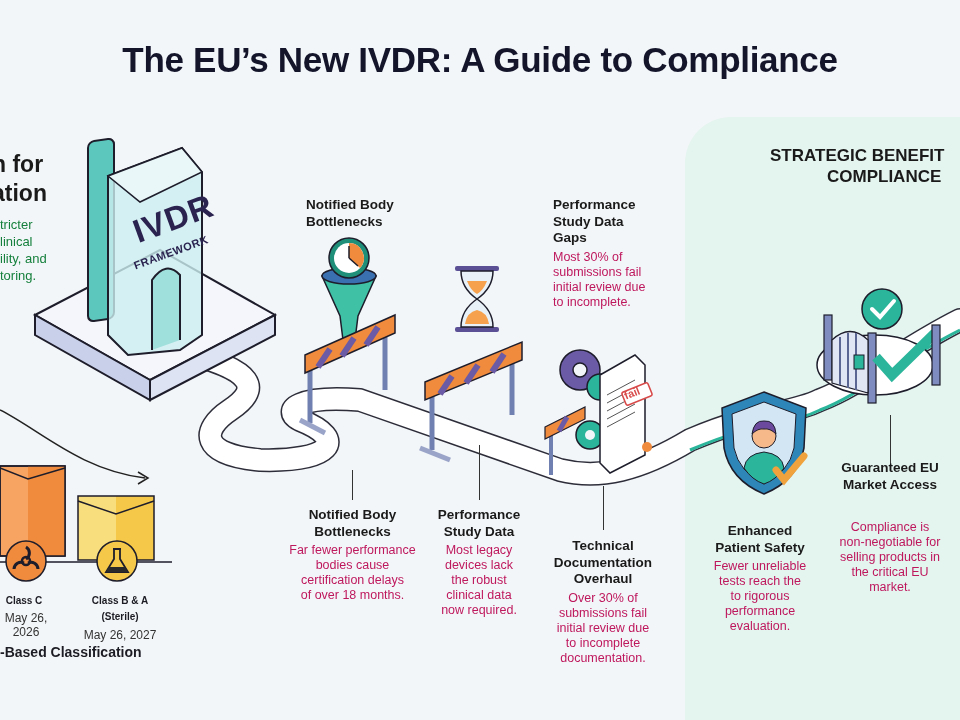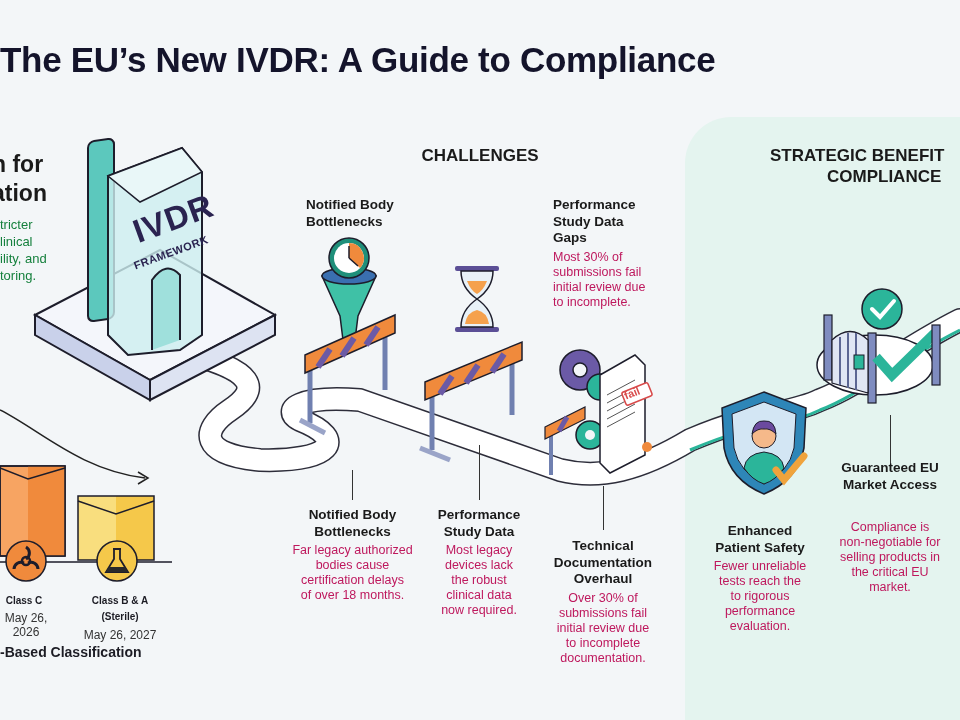--- a/index.html
+++ b/index.html
@@ -6,21 +6,21 @@
   html, body { width: 960px; height: 720px; overflow: hidden; }
   body {
     background: #f3f6f8;
     font-family: "Liberation Sans", sans-serif;
     color: #1c1c24;
     position: relative;
   }
   .abs { position: absolute; }
   .title {
     position: absolute; left: 0; top: 40px; width: 960px;
-    text-align: left; font-weight: 700; font-size: 35px;
+    text-align: center; font-weight: 700; font-size: 35px;
     color: #14142b; letter-spacing: -0.3px;
   }
   .benefit-panel {
     position: absolute; left: 685px; top: 117px; width: 300px; height: 620px;
     background: #e4f4ef; border-radius: 46px 0 0 0;
   }
   .section-head {
     position: absolute; font-weight: 700; font-size: 17px; text-align: center;
     line-height: 21px; color: #1a1a1a;
   }
@@ -114,21 +114,20 @@
 <div class="class-label" style="left:0;top:593px;width:48px;">Class C</div>
 <div class="class-date" style="left:-10px;top:611px;width:72px;">May 26, 2026</div>
 <div class="class-label" style="left:70px;top:593px;width:100px;">
   <div>Class B &amp; A</div>
   <div>(Sterile)</div>
 </div>
 <div class="class-date" style="left:70px;top:628px;width:100px;">May 26, 2027</div>
 <div class="abs" style="left:0;top:644px;font-weight:700;font-size:14px;">-Based Classification</div>
 
 <div class="section-head" style="left:340px;top:145px;width:280px;">
-  <div>CHALLENGES</div>
 </div>
 
 <div class="label-title left" style="left:306px;top:197px;">
   <div>Notified Body</div>
   <div>Bottlenecks</div>
 </div>
 <div class="label-title left" style="left:553px;top:197px;">
   <div>Performance</div>
   <div>Study Data</div>
   <div>Gaps</div>
@@ -201,21 +200,21 @@
 <div class="connector" style="left:352px;top:470px;height:30px;"></div>
 <div class="connector" style="left:479px;top:445px;height:55px;"></div>
 <div class="connector" style="left:603px;top:486px;height:44px;"></div>
 <div class="connector" style="left:890px;top:415px;height:50px;"></div>
 
 <div class="label-title" style="left:290px;top:507px;width:125px;">
   <div>Notified Body</div>
   <div>Bottlenecks</div>
 </div>
 <div class="label-desc" style="left:280px;top:543px;width:145px;">
-  <div>Far legacy authorized</div>
+  <div>Far fewer performance</div>
   <div>bodies cause</div>
   <div>certification delays</div>
   <div>of over 18 months.</div>
 </div>
 
 <div class="label-title" style="left:420px;top:507px;width:118px;">
   <div>Performance</div>
   <div>Study Data</div>
 </div>
 <div class="label-desc" style="left:425px;top:543px;width:108px;">

